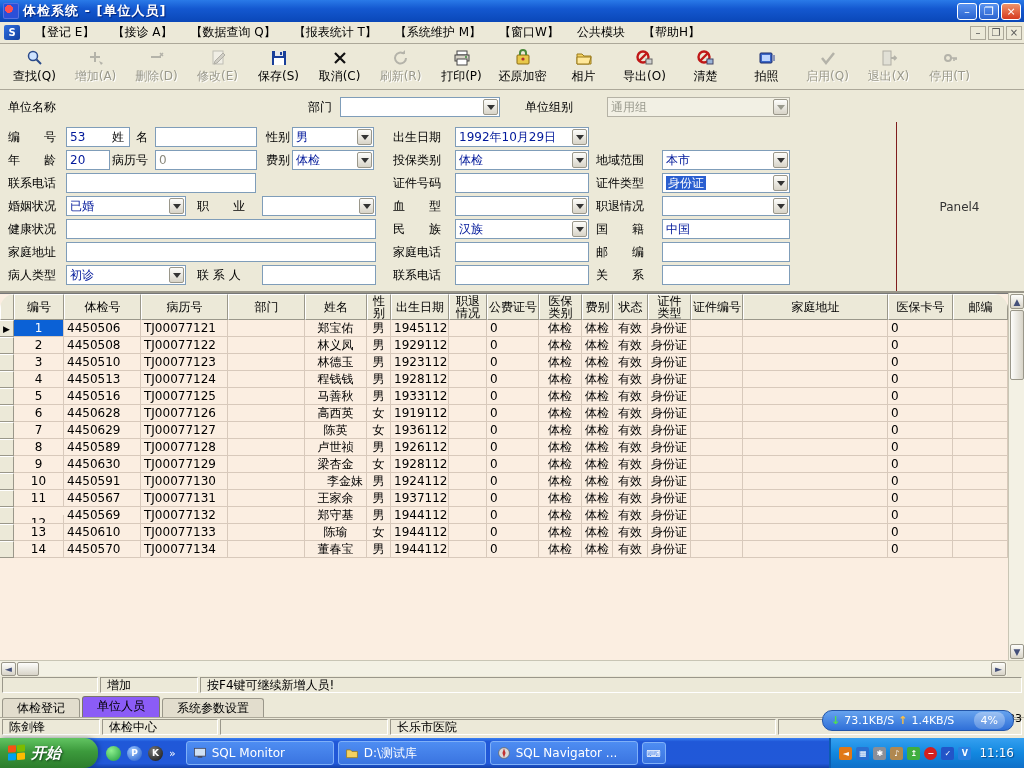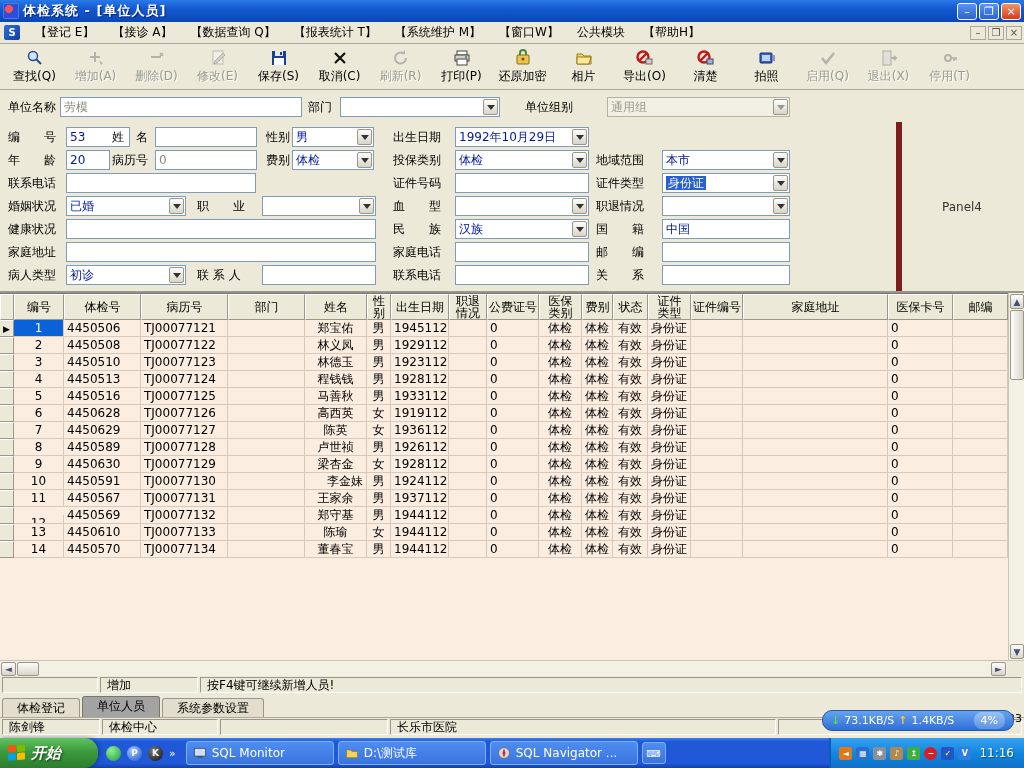--- a/index.html
+++ b/index.html
@@ -48,26 +48,26 @@
   .fld.gray { color:#8b897c; }
   .fld.dis { background:#f2f0e4; color:#9a9a8e; border-color:#b5b2a5; }
   .combo { padding-right:17px; }
   .cbtn { position:absolute; right:1px; top:1px; width:15px; height:16px;
     background:linear-gradient(180deg,#fdfdfb,#d8d4c8); border:1px solid #9a978a; border-radius:2px;
     display:flex; align-items:center; justify-content:center; }
   .cbtn .arw { width:0; height:0; border:4px solid transparent; border-top:5px solid #333; margin-top:4px; }
   .fld.dis .cbtn .arw { border-top-color:#9a9a8e; }
   .val-sel { background:#2A5FD0; color:#fff; padding:0 2px; }
   #panel4 { left:896px; top:122px; width:126px; height:169px; background:#ECE9D8;
-    border-left:6px solid #7f1d1d; display:flex; align-items:center; justify-content:center;
+    border-left:1px solid #7f1d1d; display:flex; align-items:center; justify-content:center;
     color:#333; font-size:12px; }
 
   
   #grid { left:0; top:293px; width:1024px; height:367px; background:#FBEEE1; border-top:1px solid #777; }
-  #grid-inner { position:absolute; left:0; top:0; width:1008px; height:367px; overflow:hidden; }
+  #grid-inner { position:absolute; left:0; top:0; width:1008px; height:367px; overflow:hidden;border-radius:15px; }
   .gh-row { display:flex; height:26px; }
   .gh-cell { background:#ECE9D8; border-right:1px solid #9a978a; border-bottom:1px solid #9a978a;
     border-top:1px solid #fff; border-left:1px solid #fff;
     font-size:12px; line-height:12px; display:flex; align-items:center; justify-content:center;
     white-space:pre-line; text-align:center; flex:none; }
   .g-row { display:flex; height:17px; }
   .g-gut { width:14px; flex:none; background:#ECE9D8; border-right:1px solid #9a978a; border-bottom:1px solid #9a978a;
     border-top:1px solid #fff; font-size:9px; color:#000; display:flex; align-items:center; justify-content:center; }
   .g-cell { flex:none; border-right:1px solid #d8c9bb; border-bottom:1px solid #d8c9bb;
     font-size:12px; line-height:16px; padding:0 3px; overflow:hidden; white-space:nowrap; color:#000; }
@@ -91,21 +91,21 @@
 
   
   .panelrow { display:flex; gap:2px; padding:1px 2px; background:#ECE9D8; }
   .spanel { border:1px solid; border-color:#9a978a #fff #fff #9a978a; height:16px; line-height:15px;
     padding:0 6px; color:#000; overflow:hidden; white-space:nowrap; }
   #statusrow1 { left:0; top:676px; width:1024px; height:20px; }
   #tabsrow { left:0; top:696px; width:1024px; height:22px; background:#ECE9D8;
     border-bottom:1px solid #aca899; display:flex; align-items:flex-end; padding:0 2px; }
   .tab { height:19px; line-height:18px; padding:0 14px; background:#e2ddcd;
     border:1px solid #9a978a; border-bottom:none; border-radius:3px 3px 0 0; margin-right:2px; color:#000; }
-  .tab.active { background:#a3a3a3; height:21px; font-weight:normal; border-color:#7a7768; }
+  .tab.active { background:#8b5cf6; height:21px; font-weight:normal; border-color:#7a7768; }
   #statusrow2 { left:0; top:718px; width:1024px; height:20px; }
 
   
   #netpill { left:822px; top:710px; width:192px; height:21px; border-radius:10px;
     background:linear-gradient(180deg,#66a3ee,#2f6fd8); border:1px solid #2456a8;
     display:flex; align-items:center; color:#fff; font-size:11px; padding:0 8px; gap:4px; z-index:5; }
   #netpill .seg { margin-left:auto; background:linear-gradient(180deg,#9cc2f4,#5f93e2); border-radius:8px;
     padding:0 7px; height:17px; line-height:17px; color:#fff; }
   #net-extra { left:1008px; top:712px; color:#000; font-size:11px; z-index:4; }
   .dn-ar { color:#4fe04f; font-weight:bold; } .up-ar { color:#ffc040; font-weight:bold; }
@@ -306,21 +306,20 @@
           <circle cx="7" cy="9" r="3" fill="none" stroke="#707070" stroke-width="2"></circle>
           <path d="M10 9h6M13 9v3M15 9v2" stroke="#707070" stroke-width="1.6"></path>
         </svg>
       </span>
       <span class="tlabel">停用(T)</span>
     </div>
   </div>
 
 <div class="abs" id="formzone">
     <div class="flabel" style="left: 8px; top: 7px;">单位名称</div>
-    <div class="fld gray" style="left: 60px; top: 7px; width: 242px;"><span>劳模</span></div>
     <div class="flabel" style="left: 308px; top: 7px;">部门</div>
     <div class="fld combo" style="left: 340px; top: 7px; width: 160px;"><span></span><span class="cbtn">
         <span class="arw"></span>
       </span></div>
     <div class="flabel" style="left: 525px; top: 7px;">单位组别</div>
     <div class="fld combo dis" style="left: 607px; top: 7px; width: 183px;"><span style="color: rgb(154, 154, 142);">通用组</span><span class="cbtn">
         <span class="arw"></span>
       </span></div>
     <div class="flabel" style="left: 8px; top: 37px;">编　　号</div>
     <div class="fld" style="left: 66px; top: 37px; width: 64px;"><span>53</span></div>

